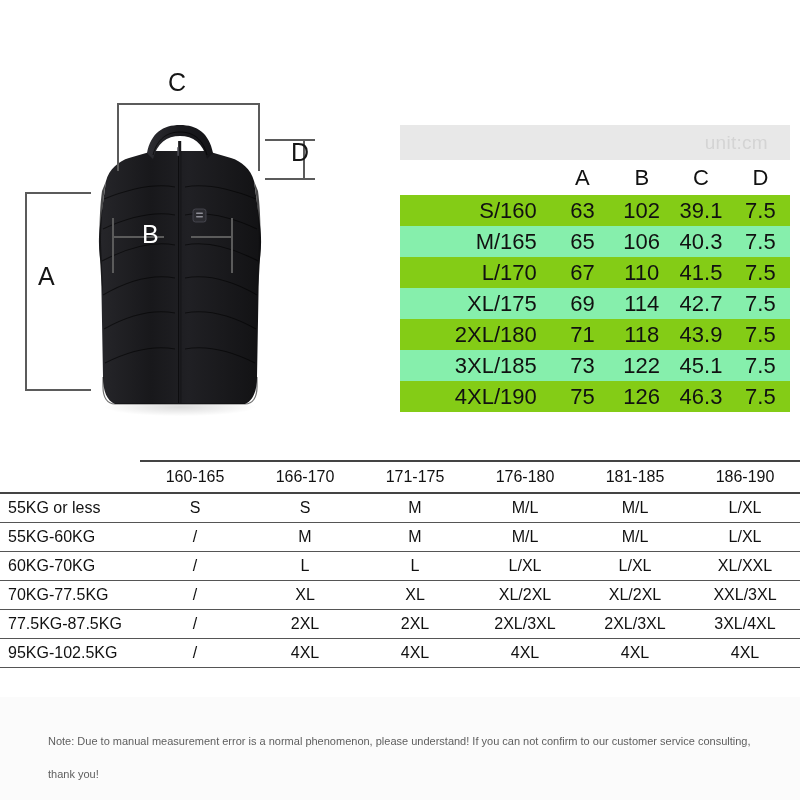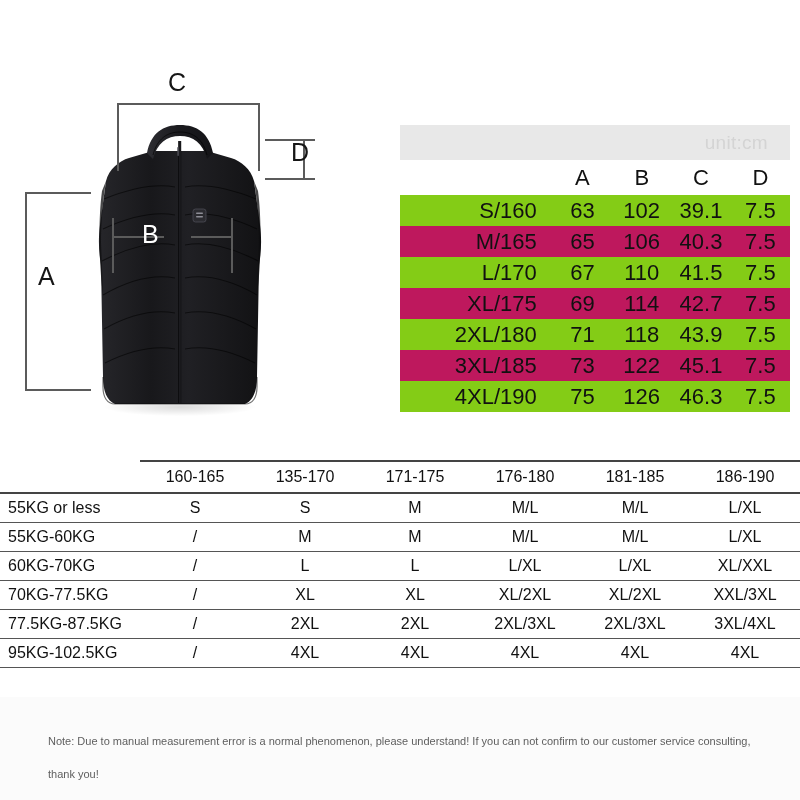--- a/index.html
+++ b/index.html
@@ -122,21 +122,21 @@
     text-align: center;
     vertical-align: middle;
     line-height: 31px;
   }
   table.sz .sz-name {
     text-align: right;
     padding-right: 16px;
   }
   table.sz thead th { height: 35px; line-height: 35px; }
   table.sz tbody tr.odd  { background: #84cc16; }
-  table.sz tbody tr.even { background: #be185d; }
+  table.sz tbody tr.even { background: #86efac; }
   col.c-name { width: 152px; }
   col.c-val  { width: 59px;  }
 
   
   .fit-wrap {
     position: absolute;
     left: 0;
     top: 460px;
     width: 716px;
   }
@@ -359,21 +359,21 @@
         <col class="f-h">
         <col class="f-h">
         <col class="f-h">
         <col class="f-h">
         <col class="f-h">
     </colgroup>
     <thead>
       <tr>
         <th class="corner"></th>
         <th>160-165</th>
-        <th>135-170</th>
+        <th>166-170</th>
         <th>171-175</th>
         <th>176-180</th>
         <th>181-185</th>
         <th>186-190</th>
       </tr>
     </thead>
     <tbody>
       <tr>
         <td class="wt">55KG or less</td>
         <td>S</td>

